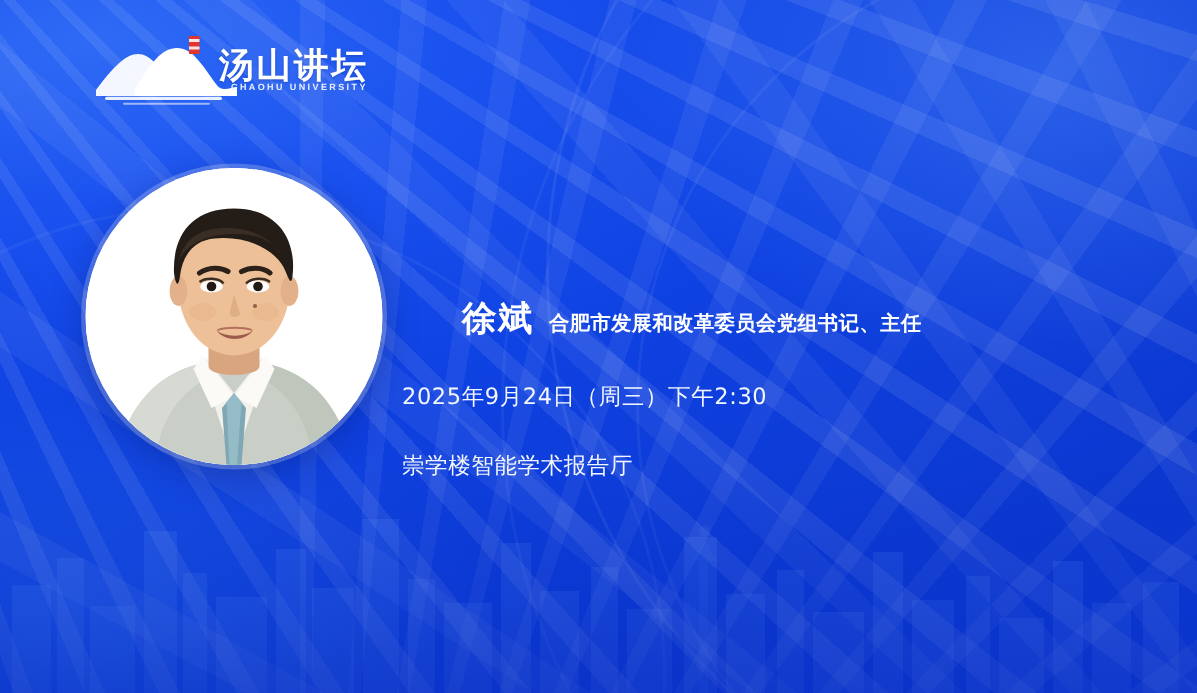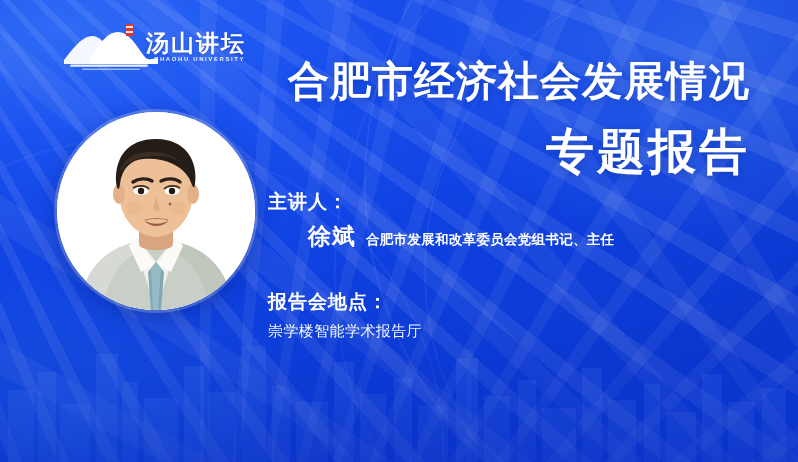--- a/index.html
+++ b/index.html
@@ -249,24 +249,20 @@
       <rect x="64" y="0" width="7" height="12" fill="#e2352c"></rect>
       <rect x="64" y="2" width="7" height="2" fill="#ffffff" opacity=".85"></rect>
       <rect x="64" y="7" width="7" height="2" fill="#ffffff" opacity=".85"></rect>
       <rect x="8" y="40.5" width="78" height="2.2" rx="1.1" fill="#ffffff" opacity=".9"></rect>
       <rect x="20" y="44.5" width="58" height="1.4" rx=".7" fill="#ffffff" opacity=".55"></rect>
     </svg>
     <div class="logo-cn">汤山讲坛</div>
     <div class="logo-en">CHAOHU UNIVERSITY</div>
   </div>
 
-  <div class="headline">
-    <div class="h-line1">合肥市经济社会发展情况</div>
-    <div class="h-line2">专题报告</div>
-  </div>
 
   <div class="portrait">
     <svg viewBox="0 0 198 198">
       <rect x="0" y="0" width="198" height="198" fill="#ffffff"></rect>
 
       <path d="M99 128 C58 128 28 150 20 198 L178 198 C170 150 140 128 99 128 Z" fill="#c9cfc6"></path>
       <path d="M99 128 C58 128 28 150 20 198 L46 198 C50 162 68 141 99 134 Z" fill="#d6dad2"></path>
       <path d="M99 128 C140 128 170 150 178 198 L152 198 C148 162 130 141 99 134 Z" fill="#bfc6bc"></path>
 
       <path d="M80 126 L99 150 L118 126 L118 140 L99 198 L80 140 Z" fill="#f2f0ea"></path>
@@ -303,30 +299,29 @@
 
       <ellipse cx="78" cy="96" rx="9" ry="6" fill="#e5b288" opacity=".45"></ellipse>
       <ellipse cx="120" cy="96" rx="9" ry="6" fill="#e5b288" opacity=".45"></ellipse>
 
       <circle cx="113" cy="92" r="1.4" fill="#8a6247"></circle>
     </svg>
   </div>
 
   <div class="info">
 
-    <div class="info-label">主讲人：</div>
 
     <div class="speaker-row">
       <span class="speaker-name">徐斌</span>
       <span class="speaker-title">合肥市发展和改革委员会党组书记、主任</span>
     </div>
 
     <div class="block-gap"></div>
 
+    <div class="info-value">2025年9月24日（周三）下午2:30</div>
 
     <div class="block-gap"></div>
 
-    <div class="info-label">报告会地点：</div>
     <div class="info-value">崇学楼智能学术报告厅</div>
   </div>
 
 
 </div>
 
 </body></html>

